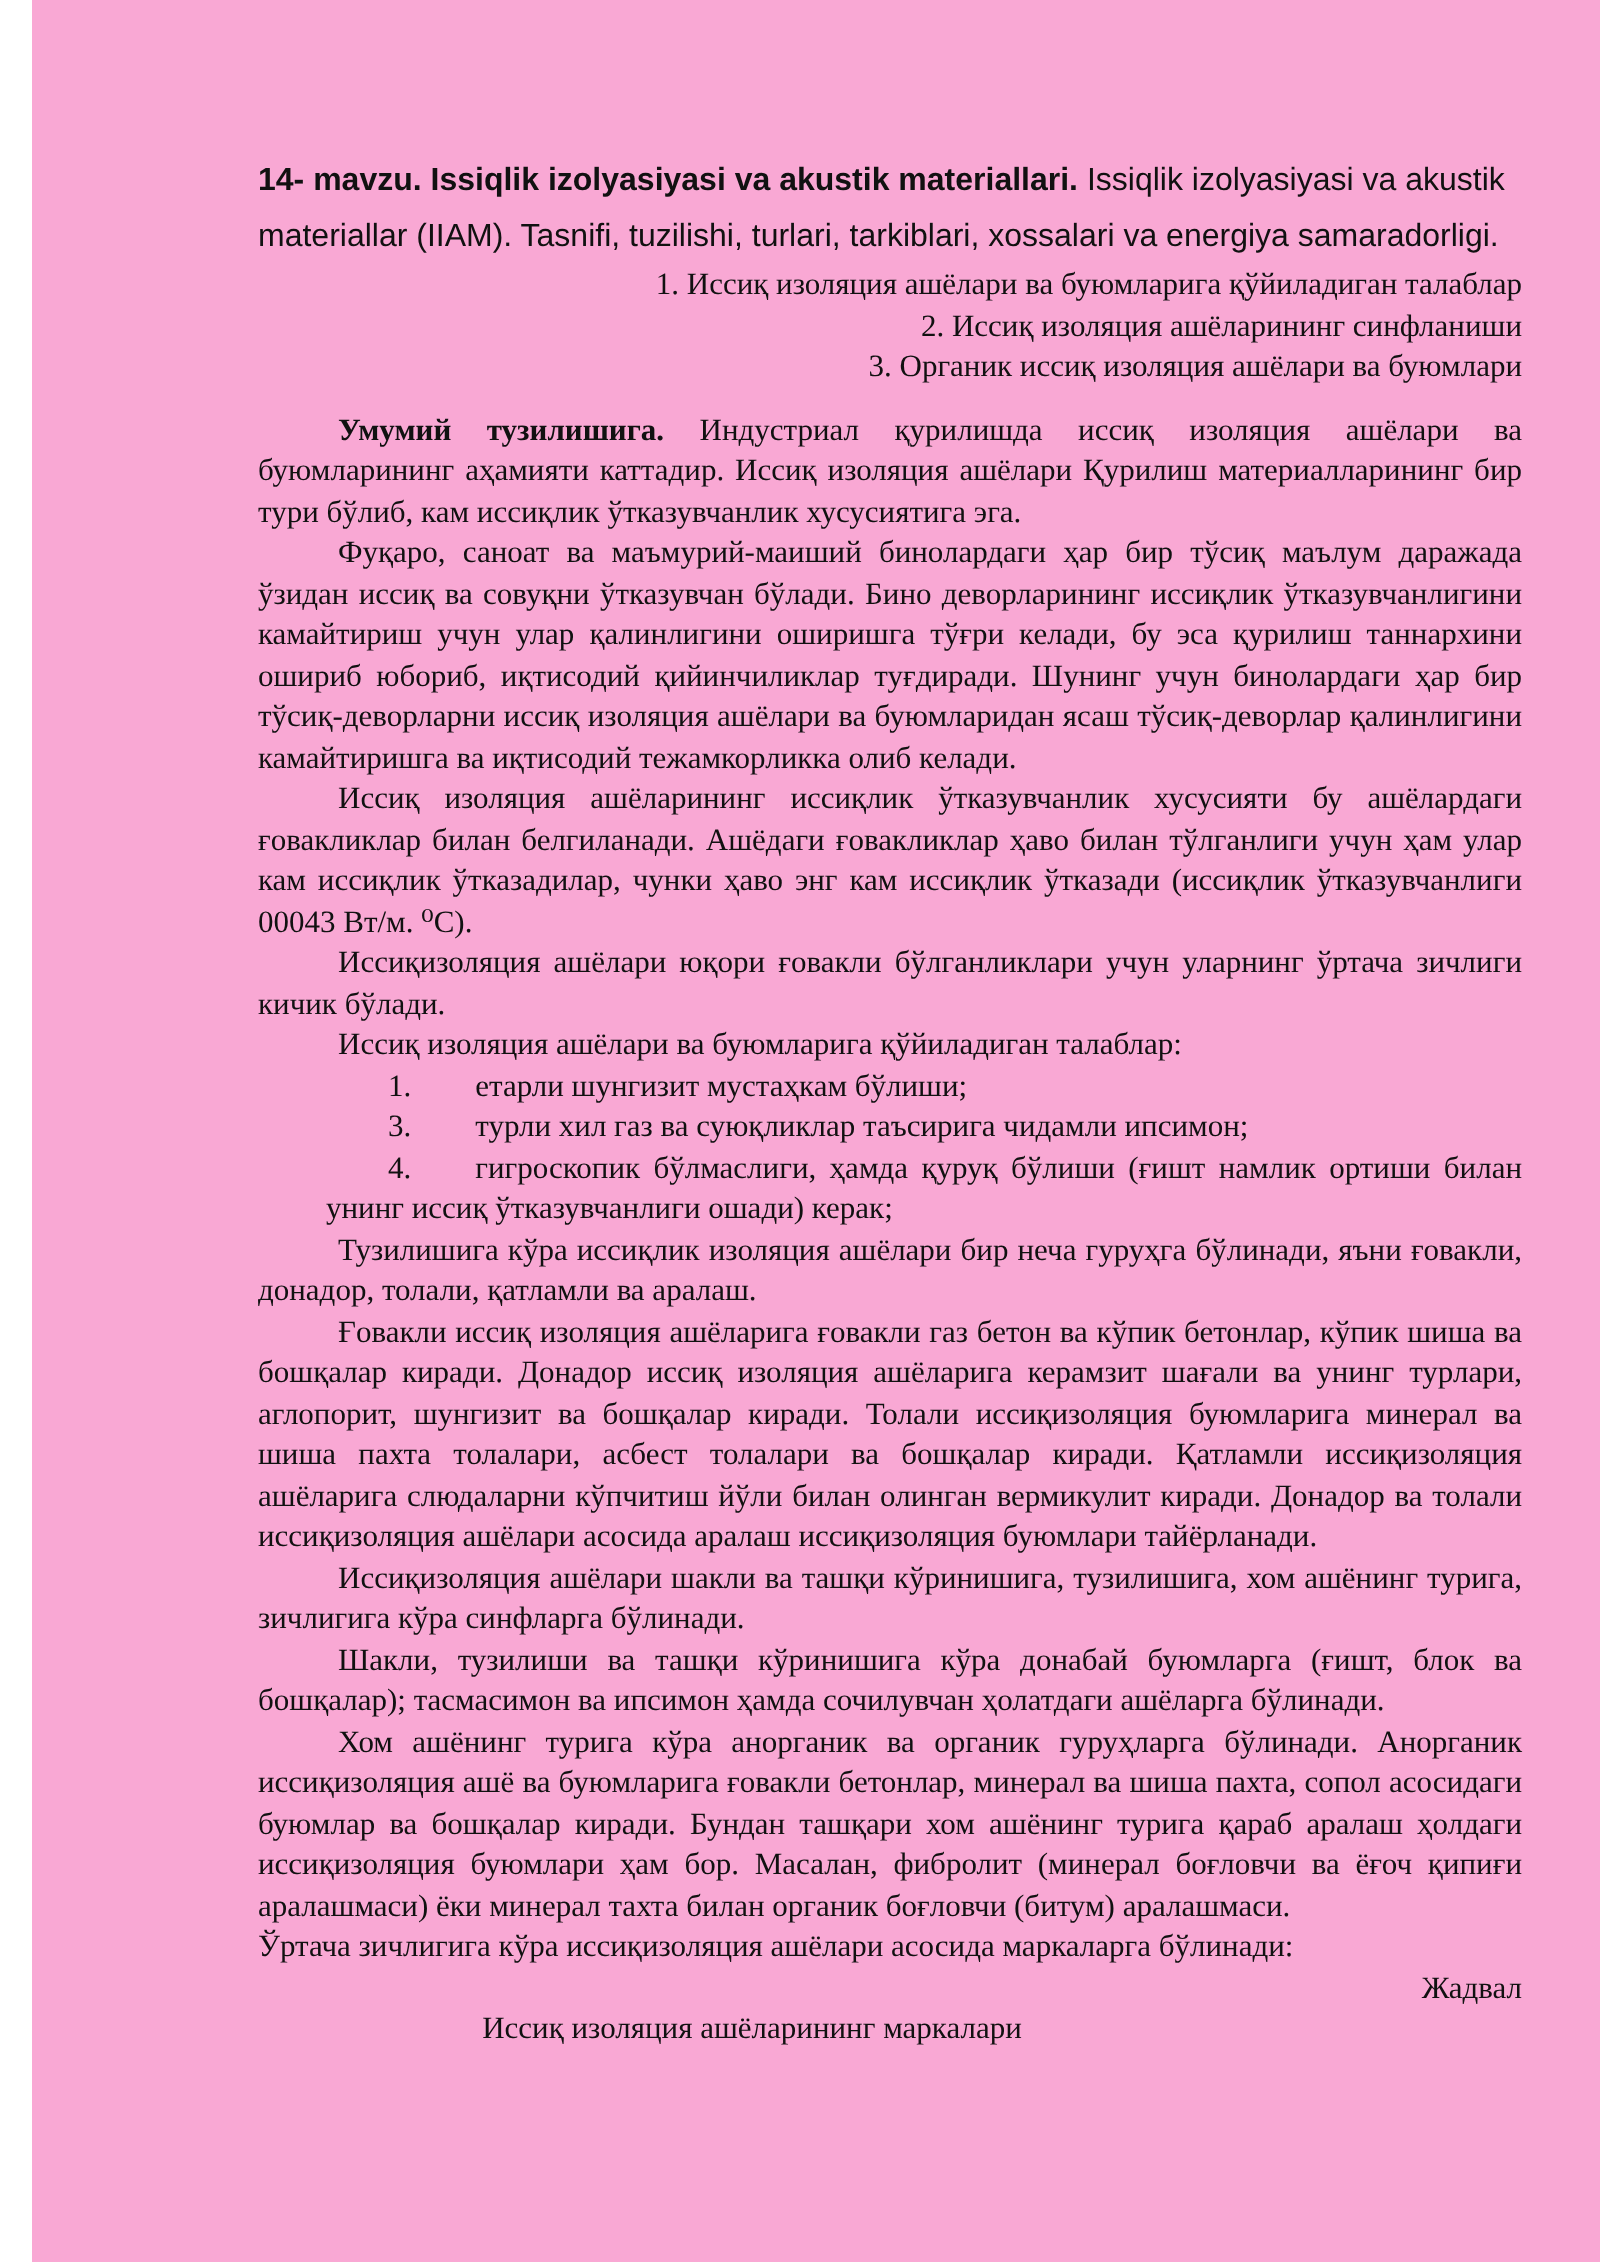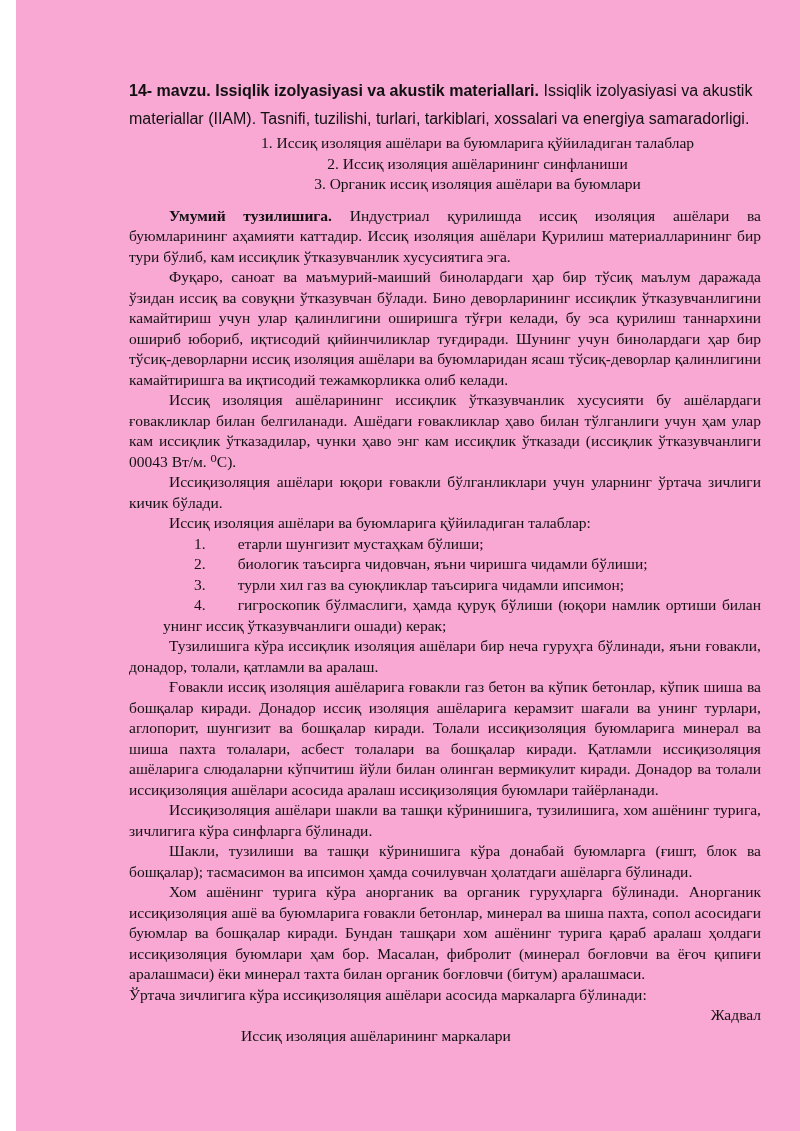--- a/index.html
+++ b/index.html
@@ -43,21 +43,21 @@
     color: #111;
   }
   .plan-heading {
     margin: 0;
     margin-top: 23px;
     font-weight: 700;
   }
   .plan-list { margin: 0; }
   .plan-item {
     margin: 0 0 0 65px;
-    text-align: center;
+    text-align: right;
   }
   .para {
     margin: 0;
     text-align: justify;
     text-indent: 40px;
   }
   .para.first-body { margin-top: 11px; }
   .para .lead-bold { font-weight: 700; }
   .noindent { text-indent: 0; }
 
@@ -111,27 +111,24 @@
 
     <p class="body-text para">Иссиқизоляция ашёлари юқори ғовакли бўлганликлари учун уларнинг ўртача зичлиги кичик бўлади.</p>
 
     <p class="body-text para">Иссиқ изоляция ашёлари ва буюмларига қўйиладиган талаблар:</p>
 
     <div class="body-text">
       <div class="req">
         <span>1.</span><span class="req-tab"></span><span>етарли шунгизит мустаҳкам бўлиши;</span>
       </div>
       <div class="req">
-        <span>2.</span><span class="req-tab"></span><span>биологик таъсирга чидовчан, яъни чиришга чидамли бўлиши;</span>
-      </div>
-      <div class="req">
         <span>3.</span><span class="req-tab"></span><span>турли хил газ ва суюқликлар таъсирига чидамли ипсимон;</span>
       </div>
       <div class="req">
-        <span>4.</span><span class="req-tab"></span><span>гигроскопик бўлмаслиги, ҳамда қуруқ бўлиши (юқори намлик ортиши билан унинг иссиқ ўтказувчанлиги ошади) керак;</span>
+        <span>4.</span><span class="req-tab"></span><span>гигроскопик бўлмаслиги, ҳамда қуруқ бўлиши (ғишт намлик ортиши билан унинг иссиқ ўтказувчанлиги ошади) керак;</span>
       </div>
     </div>
 
     <p class="body-text para">Тузилишига кўра иссиқлик изоляция ашёлари бир неча гуруҳга бўлинади, яъни ғовакли, донадор, толали, қатламли ва аралаш.</p>
 
     <p class="body-text para">Ғовакли иссиқ изоляция ашёларига ғовакли газ бетон ва кўпик бетонлар, кўпик шиша ва бошқалар киради. Донадор иссиқ изоляция ашёларига керамзит шағали ва унинг турлари, аглопорит, шунгизит ва бошқалар киради. Толали иссиқизоляция буюмларига минерал ва шиша пахта толалари, асбест толалари ва бошқалар киради. Қатламли иссиқизоляция ашёларига слюдаларни кўпчитиш йўли билан олинган вермикулит киради. Донадор ва толали иссиқизоляция ашёлари асосида аралаш иссиқизоляция буюмлари тайёрланади.</p>
 
     <p class="body-text para">Иссиқизоляция ашёлари шакли ва ташқи кўринишига, тузилишига, хом ашёнинг турига, зичлигига кўра синфларга бўлинади.</p>
 
     <p class="body-text para">Шакли, тузилиши ва ташқи кўринишига кўра донабай буюмларга (ғишт, блок ва бошқалар); тасмасимон ва ипсимон ҳамда сочилувчан ҳолатдаги ашёларга бўлинади.</p>

